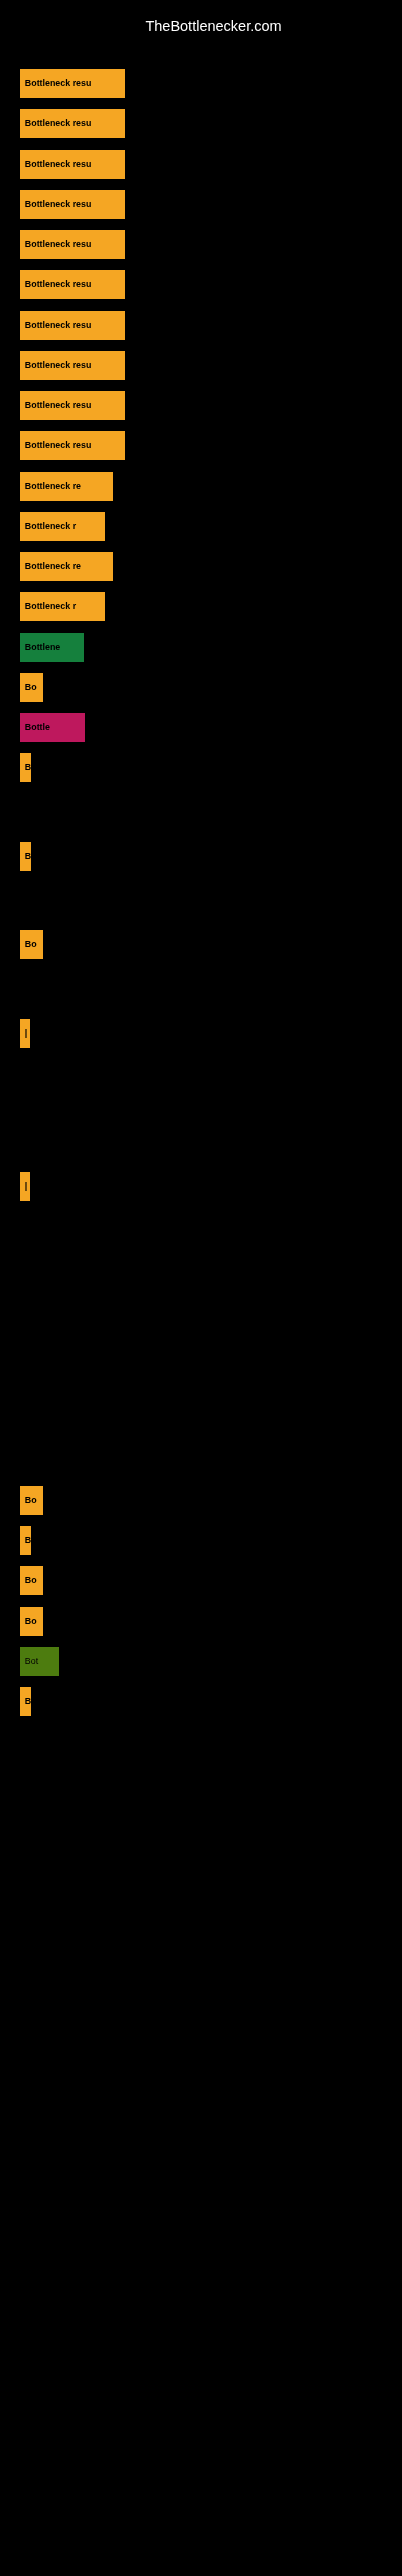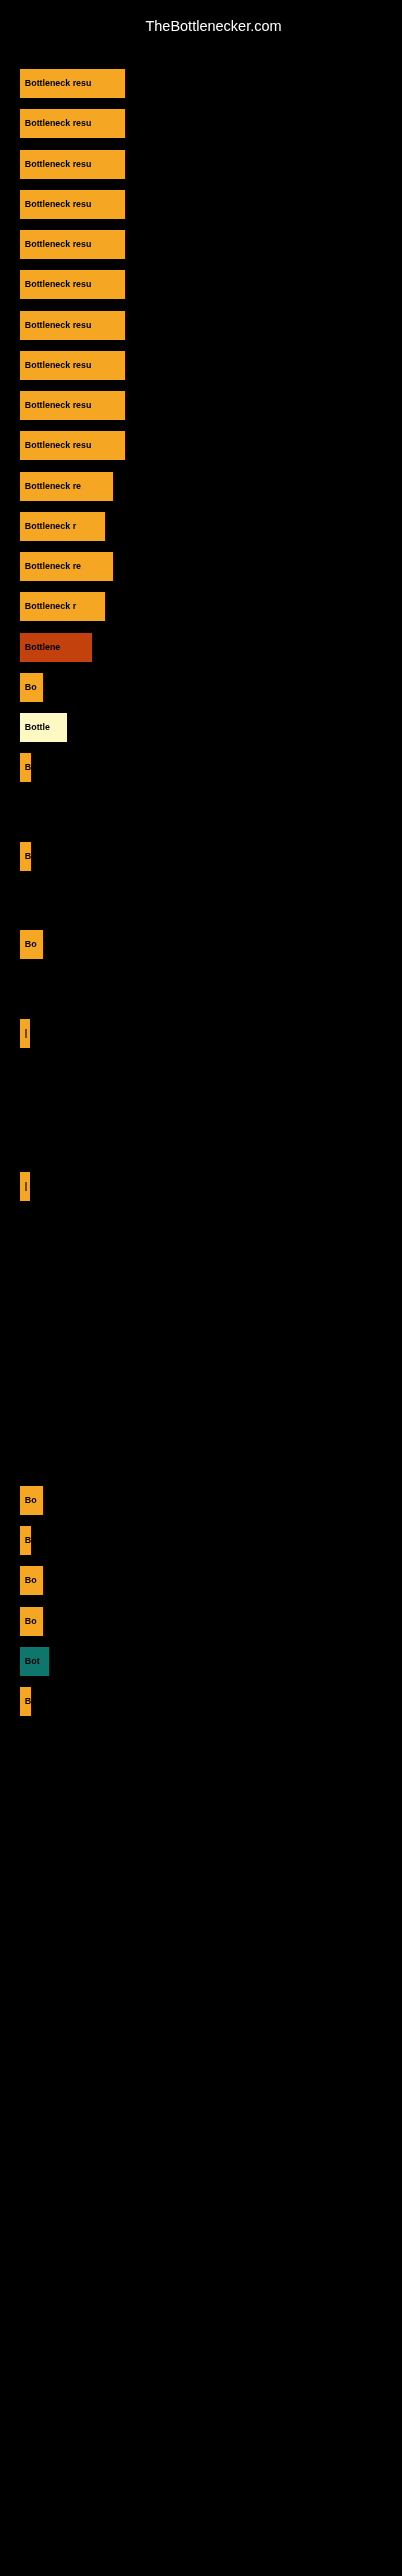--- a/index.html
+++ b/index.html
@@ -66,27 +66,27 @@
     <div style="position: absolute; top: 459px; left: 0px; display: flex; align-items: center;">
       <div style="background-color: rgb(245, 166, 35); color: rgb(0, 0, 0); font-size: 8.9px; font-weight: bold; padding: 3.2px 4.8px; white-space: nowrap; overflow: hidden; width: 85px; height: 29px; display: flex; align-items: center;">Bottleneck r</div>
     </div>
     <div style="position: absolute; top: 499px; left: 0px; display: flex; align-items: center;">
       <div style="background-color: rgb(245, 166, 35); color: rgb(0, 0, 0); font-size: 8.9px; font-weight: bold; padding: 3.2px 4.8px; white-space: nowrap; overflow: hidden; width: 93px; height: 29px; display: flex; align-items: center;">Bottleneck re</div>
     </div>
     <div style="position: absolute; top: 539px; left: 0px; display: flex; align-items: center;">
       <div style="background-color: rgb(245, 166, 35); color: rgb(0, 0, 0); font-size: 8.9px; font-weight: bold; padding: 3.2px 4.8px; white-space: nowrap; overflow: hidden; width: 85px; height: 29px; display: flex; align-items: center;">Bottleneck r</div>
     </div>
     <div style="position: absolute; top: 580px; left: 0px; display: flex; align-items: center;">
-      <div style="background-color: #c2410c; color: rgb(0, 0, 0); font-size: 8.9px; font-weight: bold; padding: 3.2px 4.8px; white-space: nowrap; overflow: hidden; width: 72px; height: 29px; display: flex; align-items: center; text-align: right;">Bottlene</div>
+      <div style="background-color: #15803d; color: rgb(0, 0, 0); font-size: 8.9px; font-weight: bold; padding: 3.2px 4.8px; white-space: nowrap; overflow: hidden; width: 64px; height: 29px; display: flex; align-items: center; text-align: right;">Bottlene</div>
     </div>
     <div style="position: absolute; top: 620px; left: 0px; display: flex; align-items: center;">
       <div style="background-color: rgb(245, 166, 35); color: rgb(0, 0, 0); font-size: 8.9px; font-weight: bold; padding: 3.2px 4.8px; white-space: nowrap; overflow: hidden; width: 22.5px; height: 29px; display: flex; align-items: center;">Bo</div>
     </div>
     <div style="position: absolute; top: 660px; left: 0px; display: flex; align-items: center;">
-      <div style="background-color: #fef9c3; color: rgb(0, 0, 0); font-size: 8.9px; font-weight: bold; padding: 3.2px 4.8px; white-space: nowrap; overflow: hidden; width: 47px; height: 29px; display: flex; align-items: center;">Bottle</div>
+      <div style="background-color: #be185d; color: rgb(0, 0, 0); font-size: 8.9px; font-weight: bold; padding: 3.2px 4.8px; white-space: nowrap; overflow: hidden; width: 65px; height: 29px; display: flex; align-items: center;">Bottle</div>
     </div>
     <div style="position: absolute; top: 700px; left: 0px; display: flex; align-items: center;">
       <div style="background-color: rgb(245, 166, 35); color: rgb(0, 0, 0); font-size: 8.9px; font-weight: bold; padding: 3.2px 4.8px; white-space: nowrap; overflow: hidden; width: 11.3px; height: 29px; display: flex; align-items: center;">B</div>
     </div>
     <div style="position: absolute; top: 789px; left: 0px; display: flex; align-items: center;">
       <div style="background-color: rgb(245, 166, 35); color: rgb(0, 0, 0); font-size: 8.9px; font-weight: bold; padding: 3.2px 4.8px; white-space: nowrap; overflow: hidden; width: 11.3px; height: 29px; display: flex; align-items: center;">B</div>
     </div>
     <div style="position: absolute; top: 877px; left: 0px; display: flex; align-items: center;">
       <div style="background-color: rgb(245, 166, 35); color: rgb(0, 0, 0); font-size: 8.9px; font-weight: bold; padding: 3.2px 4.8px; white-space: nowrap; overflow: hidden; width: 22.5px; height: 29px; display: flex; align-items: center;">Bo</div>
     </div>
@@ -102,19 +102,19 @@
     <div style="position: absolute; top: 1473px; left: 0px; display: flex; align-items: center;">
       <div style="background-color: rgb(245, 166, 35); color: rgb(0, 0, 0); font-size: 8.9px; font-weight: bold; padding: 3.2px 4.8px; white-space: nowrap; overflow: hidden; width: 11.3px; height: 29px; display: flex; align-items: center;">B</div>
     </div>
     <div style="position: absolute; top: 1513px; left: 0px; display: flex; align-items: center;">
       <div style="background-color: rgb(245, 166, 35); color: rgb(0, 0, 0); font-size: 8.9px; font-weight: bold; padding: 3.2px 4.8px; white-space: nowrap; overflow: hidden; width: 22.5px; height: 29px; display: flex; align-items: center;">Bo</div>
     </div>
     <div style="position: absolute; top: 1554px; left: 0px; display: flex; align-items: center;">
       <div style="background-color: rgb(245, 166, 35); color: rgb(0, 0, 0); font-size: 8.9px; font-weight: bold; padding: 3.2px 4.8px; white-space: nowrap; overflow: hidden; width: 22.5px; height: 29px; display: flex; align-items: center;">Bo</div>
     </div>
     <div style="position: absolute; top: 1594px; left: 0px; display: flex; align-items: center;">
-      <div style="background-color: #0f766e; color: rgb(0, 0, 0); font-size: 8.9px; font-weight: bold; padding: 3.2px 4.8px; white-space: nowrap; overflow: hidden; width: 29px; height: 29px; display: flex; align-items: center;">Bot</div>
+      <div style="background-color: #4d7c0f; color: rgb(0, 0, 0); font-size: 8.9px; font-weight: normal; padding: 3.2px 4.8px; white-space: nowrap; overflow: hidden; width: 39px; height: 29px; display: flex; align-items: center;">Bot</div>
     </div>
     <div style="position: absolute; top: 1634px; left: 0px; display: flex; align-items: center;">
       <div style="background-color: rgb(245, 166, 35); color: rgb(0, 0, 0); font-size: 8.9px; font-weight: bold; padding: 3.2px 4.8px; white-space: nowrap; overflow: hidden; width: 11.3px; height: 29px; display: flex; align-items: center;">B</div>
     </div>
   </div>
 
 
 </body></html>

